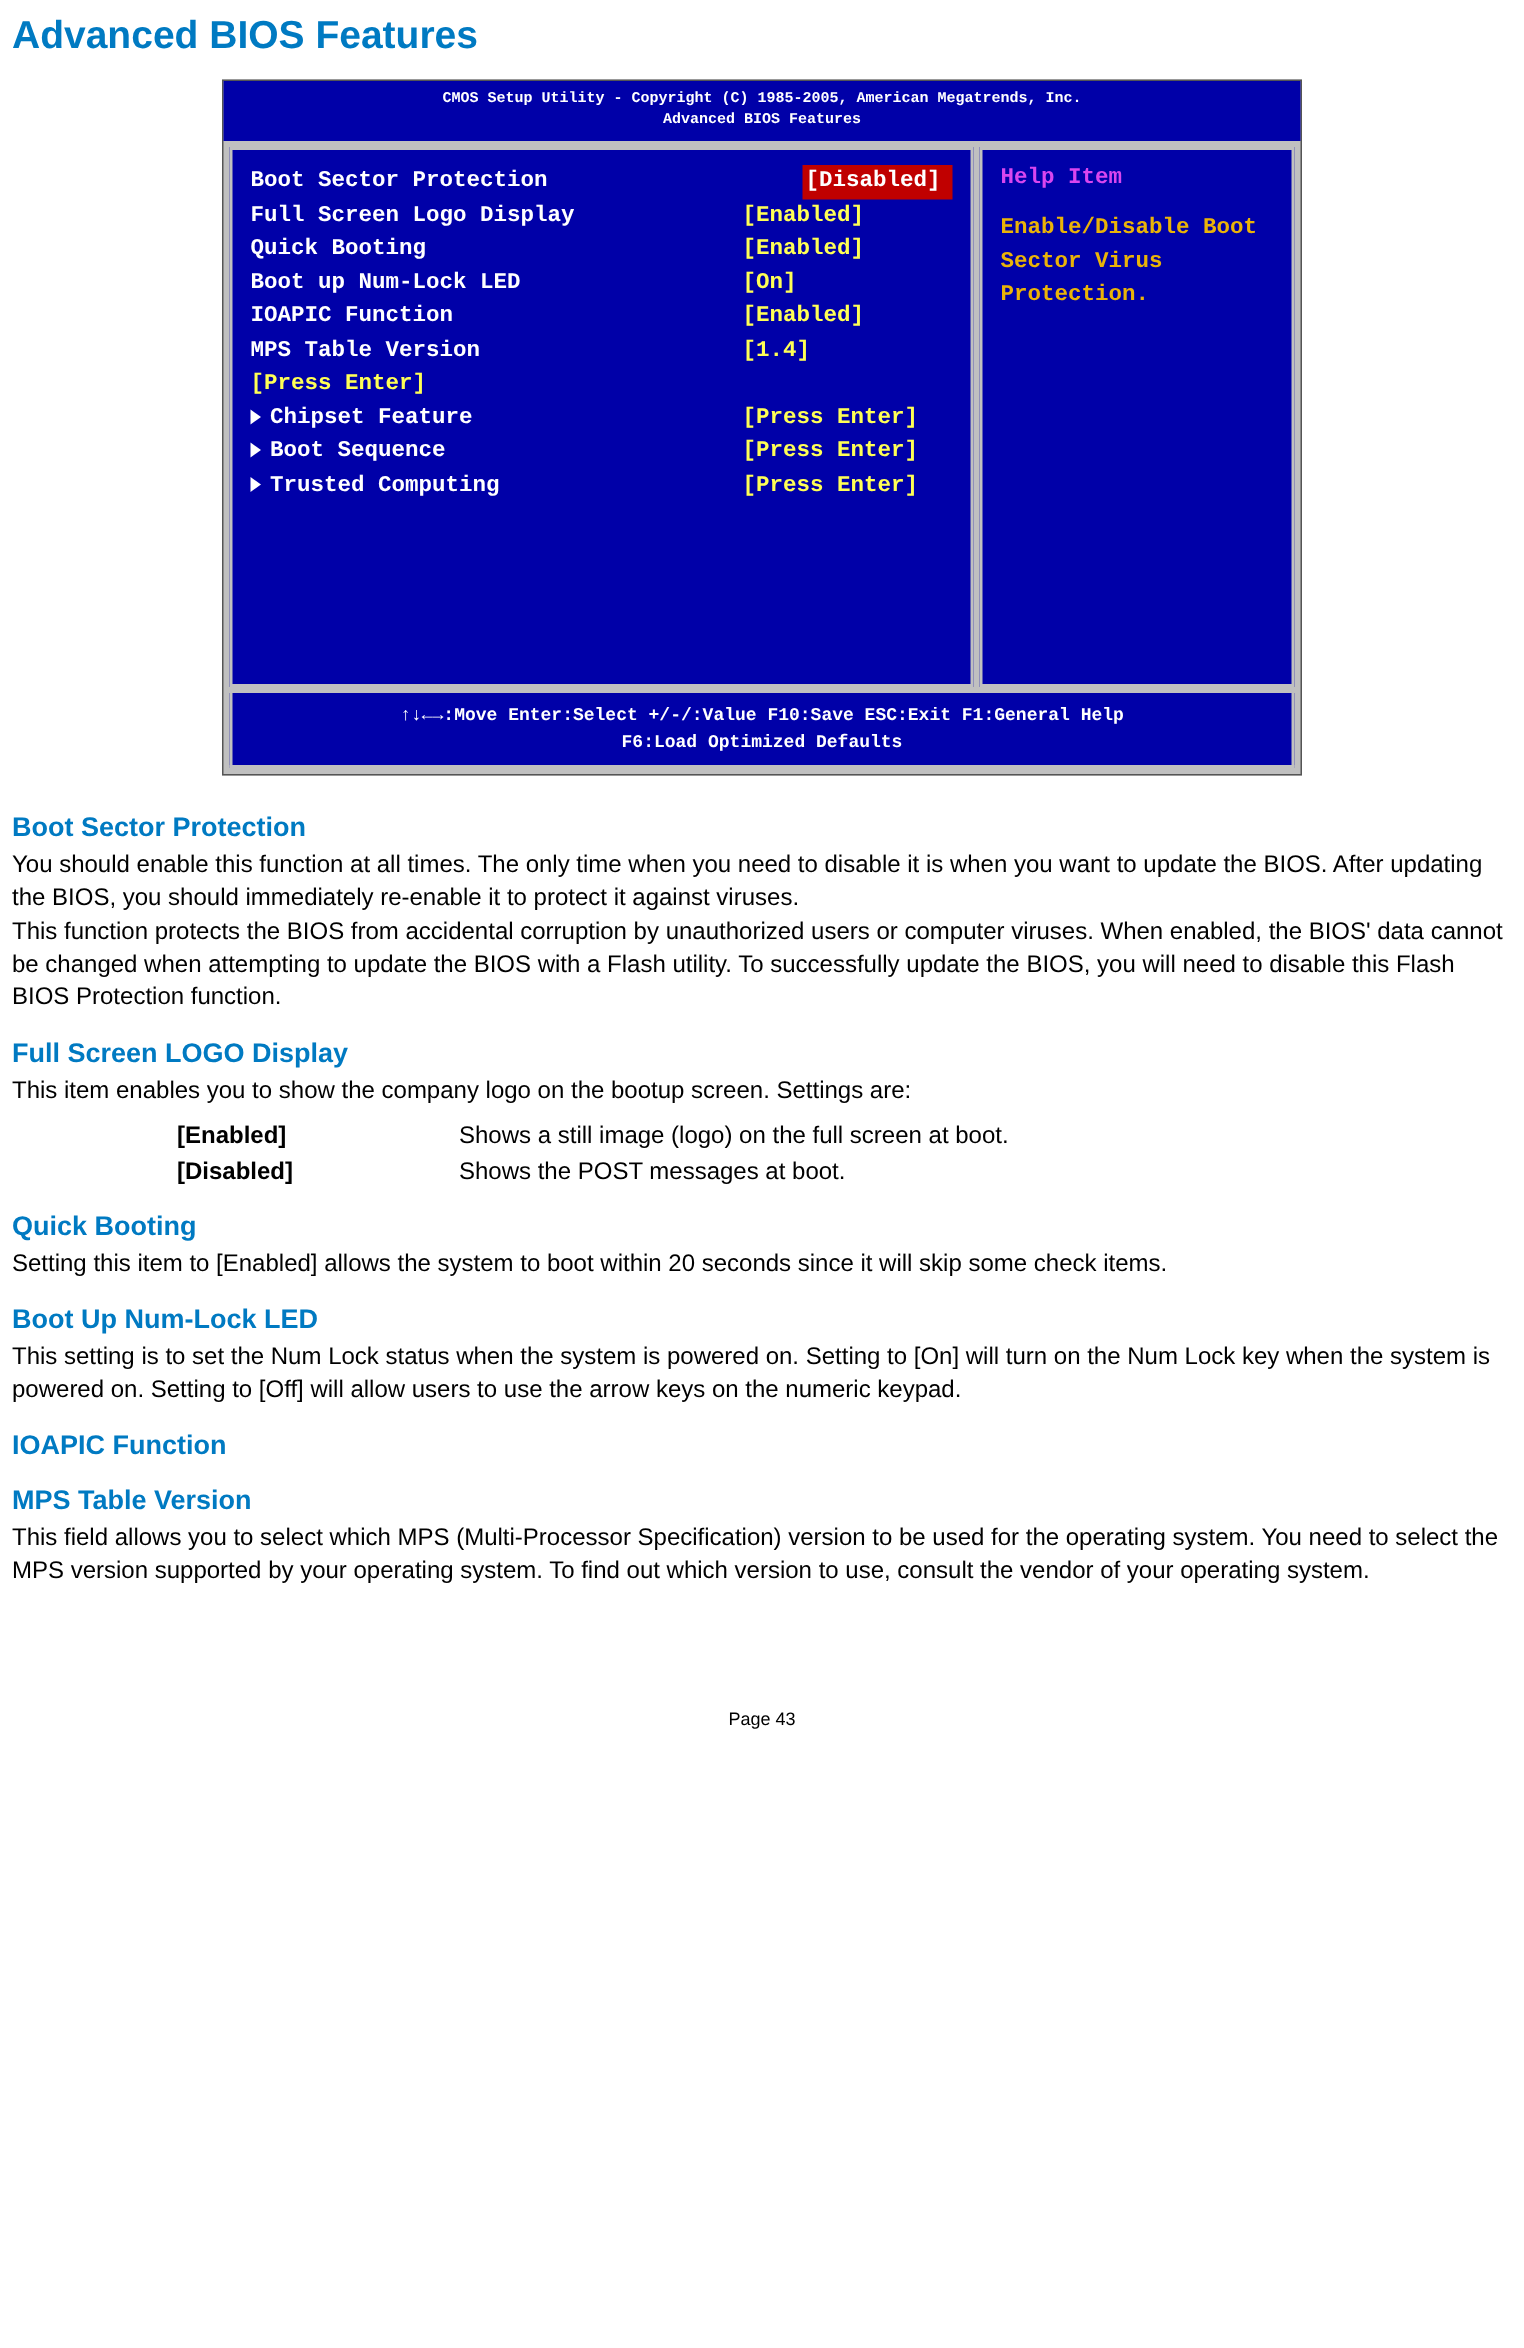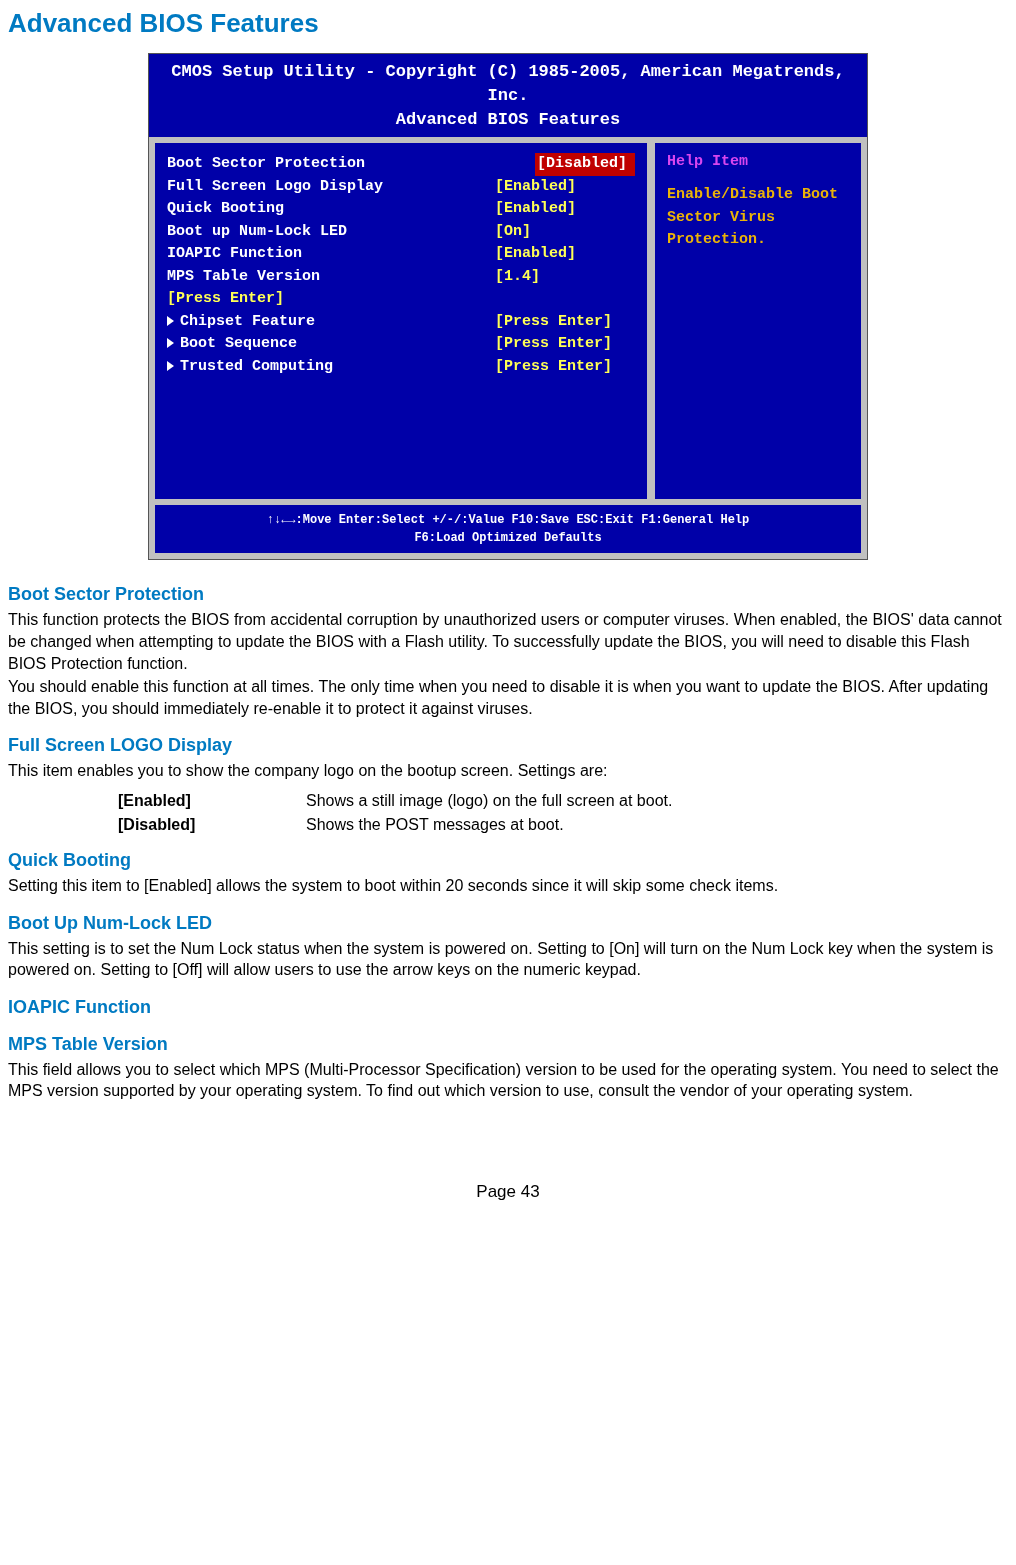--- a/index.html
+++ b/index.html
@@ -1,41 +1,41 @@
 <!DOCTYPE html>
 <html><head>
   <meta charset="utf-8">
   <style>
     * { box-sizing: border-box; margin: 0; padding: 0; }
     body { width: 1016px; font-family: Arial, Helvetica, sans-serif; font-size: 16px; color: #000; background: #fff; }
     .page { padding: 8px 8px 40px 8px; }
     h1.page-title { color: #007ac2; font-size: 26px; font-weight: bold; margin-bottom: 14px; }
     .bios-wrap { width: 720px; margin: 0 auto 24px auto; }
     .bios-window { background: #c0c0c0; border: 1px solid #555; }
-    .bios-titlebar { background: #0000a8; color: #ffffff; font-family: "Courier New", monospace; font-size: 17px; text-align: center; padding: 6px 4px; line-height: 1.4; font-weight: bold; }
+    .bios-titlebar { background: #0000a8; color: #ffffff; font-family: "Courier New", monospace; font-size: 10px; text-align: center; padding: 6px 4px; line-height: 1.4; font-weight: bold; }
     .bios-body { display: flex; gap: 0; padding: 4px; }
     .bios-panel { background: #0000a8; color: #ffffff; font-family: "Courier New", monospace; font-size: 15px; font-weight: bold; border: 2px solid #c0c0c0; padding: 10px 12px; }
     .bios-left { flex: 1; display: flex; flex-direction: column; min-height: 360px; }
     .bios-right { width: 210px; margin-left: 4px; }
     .bios-row { display: flex; line-height: 1.5; }
     .bios-label { flex: 1; white-space: pre; }
     .bios-value { width: 140px; color: #ffff55; white-space: pre; }
     .bios-value.selected { background: #c00000; color: #ffffff; padding: 0 2px; width: auto; min-width: 100px; }
     .bios-help-title { text-align: left; color: #d946ef; margin-bottom: 14px; }
     .bios-help-text { color: #eab308; line-height: 1.5; }
     .bios-footer { background: #0000a8; color: #ffffff; font-family: "Courier New", monospace; font-size: 12px; font-weight: bold; text-align: center; border: 2px solid #c0c0c0; border-top: none; margin: 0 4px 4px 4px; padding: 6px 4px; line-height: 1.5; }
     .arrow { display: inline-block; width: 0; height: 0; border-top: 5px solid transparent; border-bottom: 5px solid transparent; border-left: 7px solid #fff; margin-right: 6px; vertical-align: middle; }
 
     h2.section-title { color: #007ac2; font-size: 18px; font-weight: bold; margin-top: 16px; margin-bottom: 4px; }
     p.body-text { font-size: 16px; line-height: 1.35; margin-bottom: 2px; }
     .settings-table { margin: 10px 0 4px 110px; }
     .settings-row { display: flex; margin-bottom: 6px; }
     .settings-key { width: 140px; font-weight: bold; }
     .settings-desc { flex: 1; margin-left: 48px; }
-    .page-number { text-align: center; font-size: 17px; margin-top: 80px; }
+    .page-number { text-align: center; font-size: 12px; margin-top: 80px; }
   </style>
 </head>
 <body>
 
 <div class="page">
   <h1 class="page-title">Advanced BIOS Features</h1>
 
   <div class="bios-wrap">
     <div class="bios-window">
       <div class="bios-titlebar">
@@ -90,22 +90,22 @@
         </div>
       </div>
       <div class="bios-footer">
         <div>↑↓←→:Move  Enter:Select  +/-/:Value  F10:Save  ESC:Exit  F1:General Help</div>
         <div>F6:Load Optimized Defaults</div>
       </div>
     </div>
   </div>
 
   <h2 class="section-title">Boot Sector Protection</h2>
+  <p class="body-text">You should enable this function at all times. The only time when you need to disable it is when you want to update the BIOS. After updating the BIOS, you should immediately re-enable it to protect it against viruses.</p>
   <p class="body-text">This function protects the BIOS from accidental corruption by unauthorized users or computer viruses. When enabled, the BIOS' data cannot be changed when attempting to update the BIOS with a Flash utility. To successfully update the BIOS, you will need to disable this Flash BIOS Protection function.</p>
-  <p class="body-text">You should enable this function at all times. The only time when you need to disable it is when you want to update the BIOS. After updating the BIOS, you should immediately re-enable it to protect it against viruses.</p>
 
   <h2 class="section-title">Full Screen LOGO Display</h2>
   <p class="body-text">This item enables you to show the company logo on the bootup screen. Settings are:</p>
   <div class="settings-table">
     <div class="settings-row">
       <div class="settings-key">[Enabled]</div>
       <div class="settings-desc">Shows a still image (logo) on the full screen at boot.</div>
     </div>
     <div class="settings-row">
       <div class="settings-key">[Disabled]</div>

